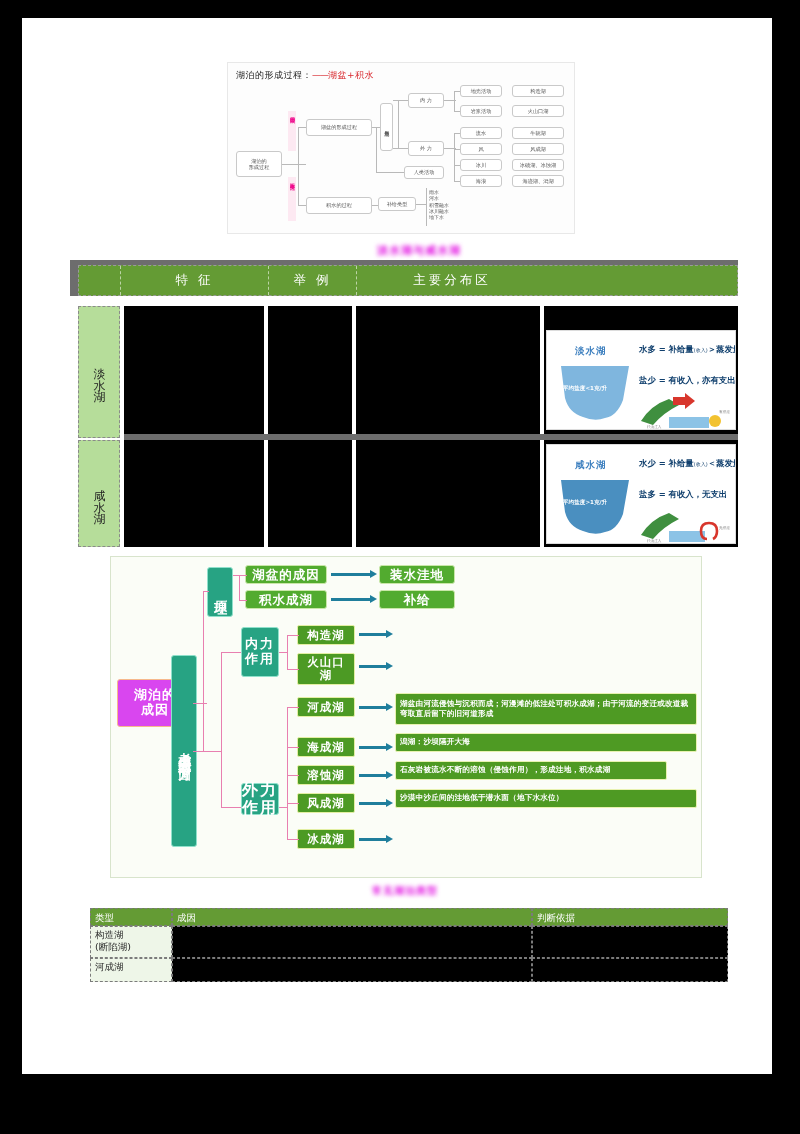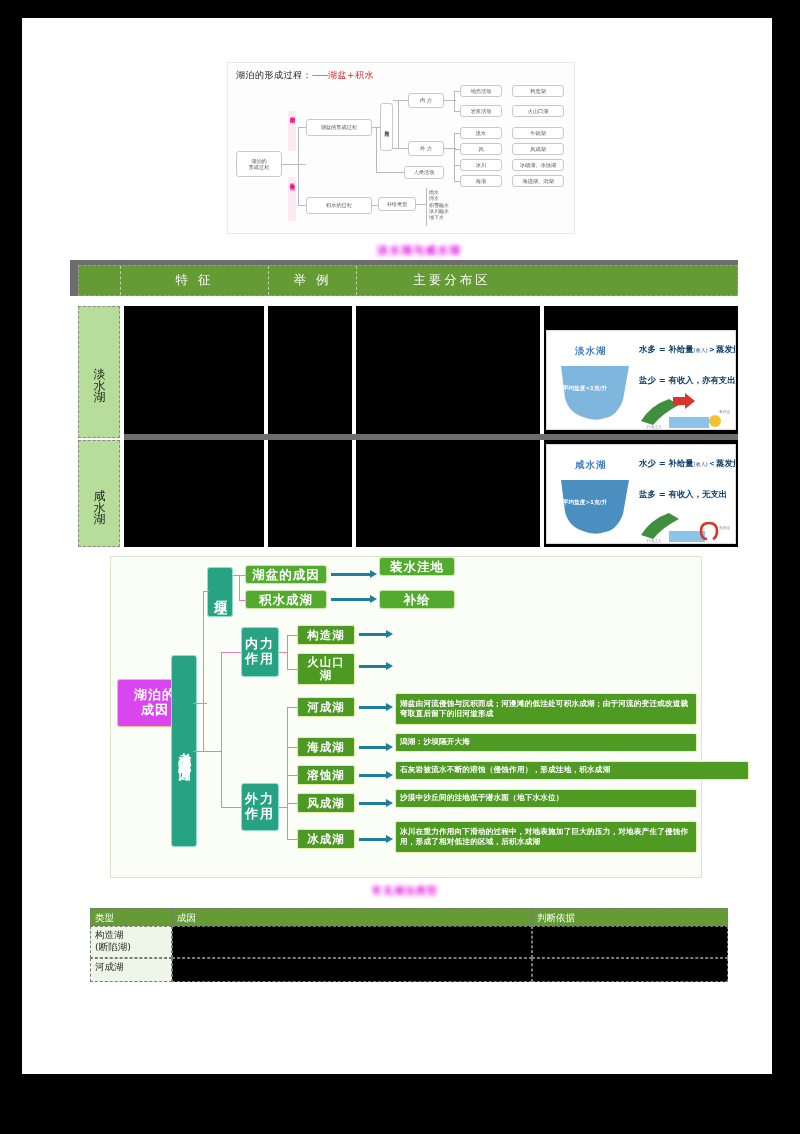--- a/index.html
+++ b/index.html
@@ -280,45 +280,44 @@
 <div id="mindmap">
 
   <div class="mm orange" style="left:6px; top:122px; width:76px; height:48px; white-space:pre-line;">湖泊的
 成因</div>
 
   <div class="mm tealv" style="left:96px; top:10px; width:26px; height:50px;">原理</div>
   <div class="mm tealv" style="left:60px; top:98px; width:26px; height:192px;">考虑内外力两个方面</div>
 
   <div class="mm green1" style="left:134px; top:8px; width:82px; height:19px;">湖盆的成因</div>
   <div class="mm green1" style="left:134px; top:33px; width:82px; height:19px;">积水成湖</div>
-  <div class="mm green1" style="left:268px; top:0; width:76px; height:19px;text-align:center;">装水洼地</div>
+  <div class="mm green1" style="left:268px; top:8px; width:76px; height:19px;text-align:center;">装水洼地</div>
   <div class="mm green1" style="left:268px; top:33px; width:76px; height:19px;">补给</div>
   <div class="arw" style="left:220px; top:16px; width:40px;"></div>
   <div class="arw" style="left:220px; top:41px; width:40px;"></div>
 
   <div class="mm tealv" style="left:130px; top:70px; width:38px; height:50px; white-space:pre-line; writing-mode:horizontal-tb; font-size:13px;">内力
 作用</div>
-  <div class="mm tealv" style="left:130px; top:226px; width:38px; height:48px; white-space:pre-line; writing-mode:horizontal-tb; font-size:13px;">外力
+  <div class="mm tealv" style="left:130px; top:226px; width:38px; height:32px; white-space:pre-line; writing-mode:horizontal-tb; font-size:16px;">外力
 作用</div>
 
   <div class="mm green2" style="left:186px; top:68px; width:58px; height:20px;">构造湖</div>
   <div class="mm green2" style="left:186px; top:96px; width:58px; height:32px; white-space:pre-line;">火山口
 湖</div>
 
   <div class="mm green2" style="left:186px; top:140px; width:58px; height:20px;">河成湖</div>
   <div class="mm green2" style="left:186px; top:180px; width:58px; height:20px;">海成湖</div>
   <div class="mm green2" style="left:186px; top:208px; width:58px; height:20px;">溶蚀湖</div>
   <div class="mm green2" style="left:186px; top:236px; width:58px; height:20px;">风成湖</div>
   <div class="mm green2" style="left:186px; top:272px; width:58px; height:20px;">冰成湖</div>
 
   <div class="mm desc" style="left:284px; top:136px; width:302px; height:32px;">湖盆由河流侵蚀与沉积而成；河漫滩的低洼处可积水成湖；由于河流的变迁或改道裁弯取直后留下的旧河道形成</div>
   <div class="mm desc" style="left:284px; top:176px; width:302px; height:19px;">潟湖：沙坝隔开大海</div>
-  <div class="mm desc" style="left:284px; top:204px; width:354px; height:19px;">石灰岩被流水不断的溶蚀（侵蚀作用），形成洼地，积水成湖</div>
+  <div class="mm desc" style="left:284px; top:204px; width:272px; height:19px;">石灰岩被流水不断的溶蚀（侵蚀作用），形成洼地，积水成湖</div>
   <div class="mm desc" style="left:284px; top:232px; width:302px; height:19px;">沙漠中沙丘间的洼地低于潜水面（地下水水位）</div>
-  <div class="mm desc" style="left:284px; top:264px; width:302px; height:32px;">冰川在重力作用向下滑动的过程中，对地表施加了巨大的压力，对地表产生了侵蚀作用，形成了相对低洼的区域，后积水成湖</div>
 
   <div class="arw" style="left:248px; top:76px; width:28px;"></div>
   <div class="arw" style="left:248px; top:108px; width:28px;"></div>
   <div class="arw" style="left:248px; top:149px; width:28px;"></div>
   <div class="arw" style="left:248px; top:189px; width:28px;"></div>
   <div class="arw" style="left:248px; top:217px; width:28px;"></div>
   <div class="arw" style="left:248px; top:245px; width:28px;"></div>
   <div class="arw" style="left:248px; top:281px; width:28px;"></div>
 
   <div class="pk h" style="left:82px; top:146px; width:14px;"></div>

